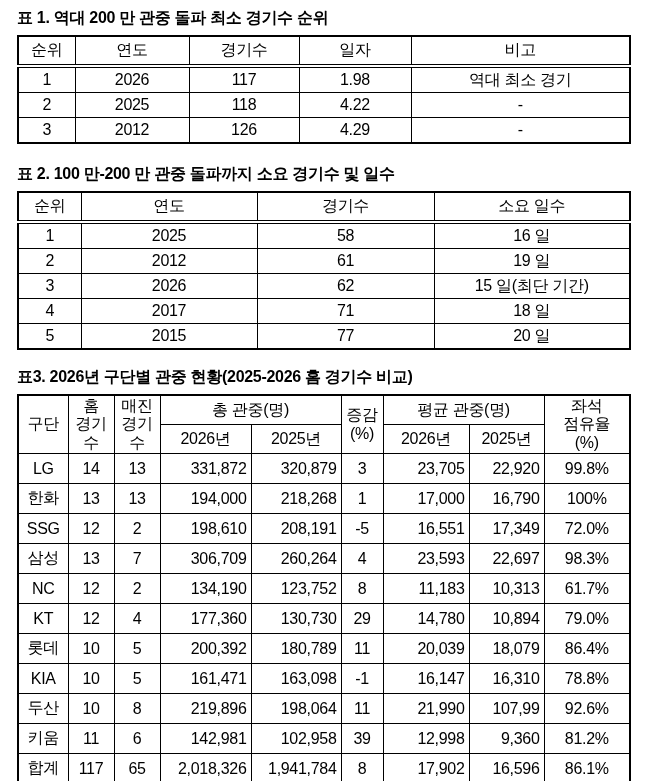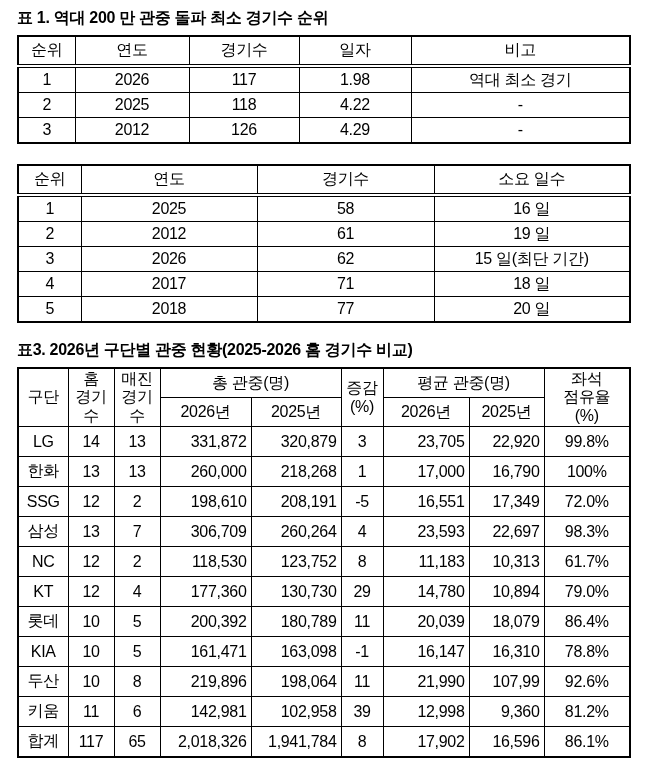--- a/index.html
+++ b/index.html
@@ -105,20 +105,21 @@
           <td>2012</td>
           <td>126</td>
           <td>4.29</td>
           <td>-</td>
         </tr>
       </tbody>
   </table>
 
   <div class="gap1"></div>
 
+  <div class="tbl-title">표 2. 100 만-200 만 관중 돌파까지 소요 경기수 및 일수</div>
   <table class="t2">
     <colgroup>
       <col style="width:63px">
         <col style="width:176px">
         <col style="width:177px">
         <col style="width:196px">
     </colgroup>
     <thead>
       <tr>
         <th>순위</th>
@@ -147,21 +148,21 @@
           <td>15 일(최단 기간)</td>
         </tr>
         <tr>
           <td>4</td>
           <td>2017</td>
           <td>71</td>
           <td>18 일</td>
         </tr>
         <tr>
           <td>5</td>
-          <td>2018</td>
+          <td>2015</td>
           <td>77</td>
           <td>20 일</td>
         </tr>
       </tbody>
   </table>
 
   <div class="gap2"></div>
 
   <div class="tbl-title">표3. 2026년 구단별 관중 현황(2025-2026 홈 경기수 비교)</div>
   <table class="t3">
@@ -207,21 +208,21 @@
           <td>320,879</td>
           <td>3</td>
           <td>23,705</td>
           <td>22,920</td>
           <td>99.8%</td>
         </tr>
         <tr>
           <td>한화</td>
           <td>13</td>
           <td>13</td>
-          <td>260,000</td>
+          <td>194,000</td>
           <td>218,268</td>
           <td>1</td>
           <td>17,000</td>
           <td>16,790</td>
           <td>100%</td>
         </tr>
         <tr>
           <td>SSG</td>
           <td>12</td>
           <td>2</td>
@@ -240,21 +241,21 @@
           <td>260,264</td>
           <td>4</td>
           <td>23,593</td>
           <td>22,697</td>
           <td>98.3%</td>
         </tr>
         <tr>
           <td>NC</td>
           <td>12</td>
           <td>2</td>
-          <td>118,530</td>
+          <td>134,190</td>
           <td>123,752</td>
           <td>8</td>
           <td>11,183</td>
           <td>10,313</td>
           <td>61.7%</td>
         </tr>
         <tr>
           <td>KT</td>
           <td>12</td>
           <td>4</td>

